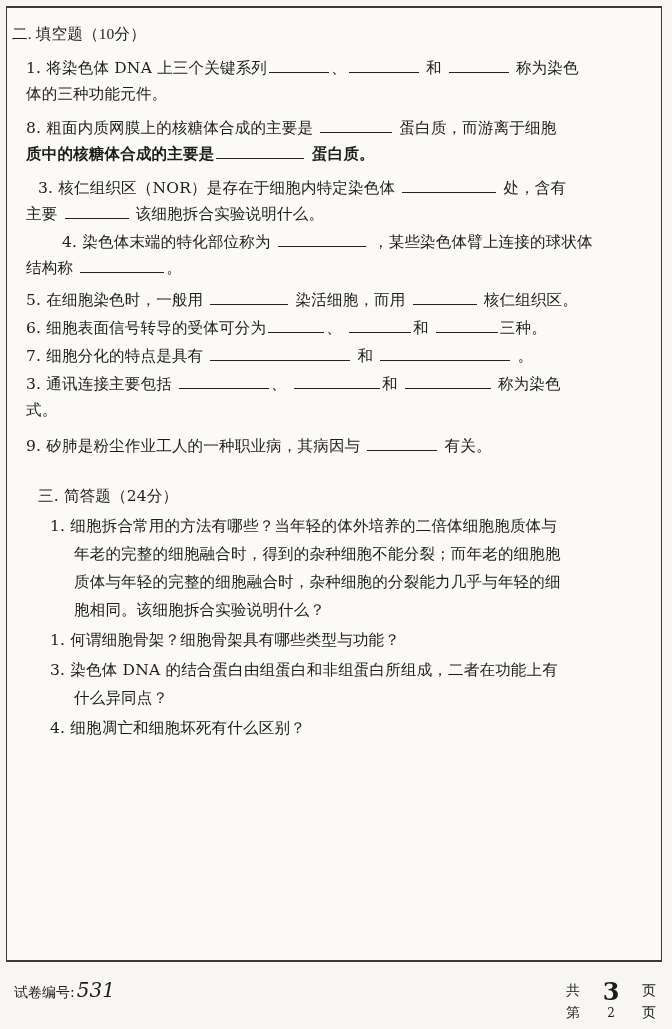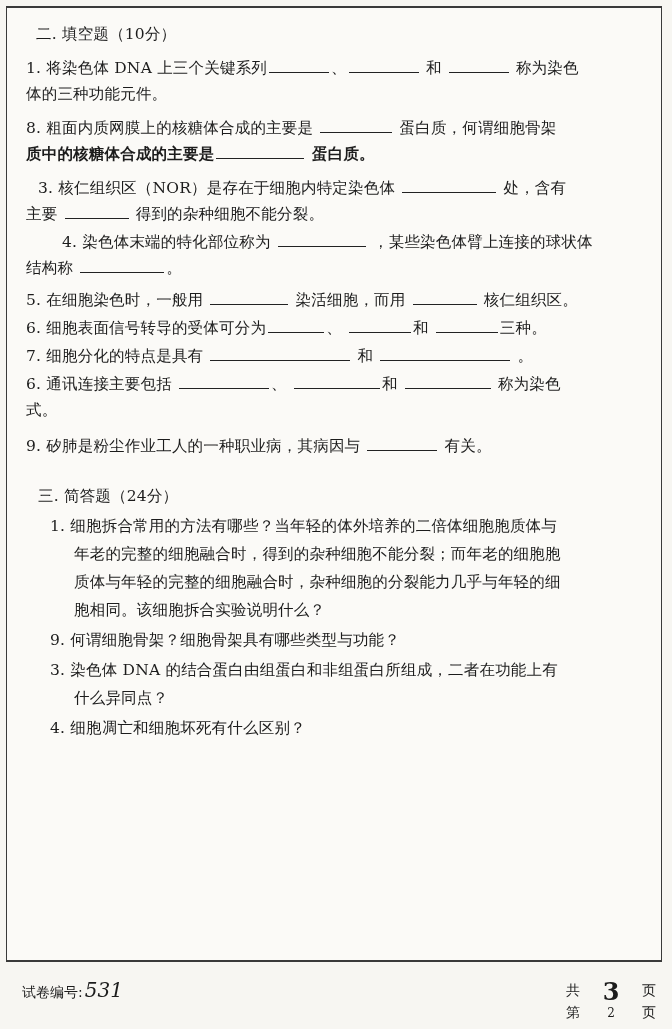--- a/index.html
+++ b/index.html
@@ -36,21 +36,21 @@
     }
     .blank {
       display: inline-block;
       border-bottom: 1.5px solid #222;
       height: 14px;
       vertical-align: baseline;
       margin: 0 2px;
     }
     .footer-code {
       position: absolute;
-      left: 22px;
+      left: 14px;
       top: 978px;
       font-size: 14px;
       font-family: "DejaVu Sans", sans-serif;
     }
     .footer-code .num {
       font-size: 20px;
       font-family: "DejaVu Serif", serif;
       font-style: italic;
       margin-left: 2px;
     }
@@ -73,39 +73,39 @@
     }
     .pages .small {
       font-size: 12px;
     }
   </style>
 </head>
 <body>
 
 <div class="frame"></div>
 
-<div class="line" style="left:36px;top:24px;">二. 填空题（10分）</div>
+<div class="line" style="left:12px;top:24px;font-family:Liberation Serif, serif;">二. 填空题（10分）</div>
 
 <div class="line" style="left:26px;top:58px;">
   <span>1. 将染色体 DNA 上三个关键系列</span><span class="blank" style="width:60px"></span><span>、</span><span class="blank" style="width:70px"></span> <span>和</span> <span class="blank" style="width:60px"></span> <span>称为染色</span>
 </div>
 <div class="line" style="left:26px;top:84px;">体的三种功能元件。</div>
 
 <div class="line" style="left:26px;top:118px;">
-  <span>8. 粗面内质网膜上的核糖体合成的主要是</span> <span class="blank" style="width:72px"></span> <span>蛋白质，何谓细胞骨架</span>
+  <span>8. 粗面内质网膜上的核糖体合成的主要是</span> <span class="blank" style="width:72px"></span> <span>蛋白质，而游离于细胞</span>
 </div>
 <div class="line" style="left:26px;top:144px;font-weight:bold;">
   <span>质中的核糖体合成的主要是</span><span class="blank" style="width:88px"></span> <span>蛋白质。</span>
 </div>
 
 <div class="line" style="left:38px;top:178px;">
   <span>3. 核仁组织区（NOR）是存在于细胞内特定染色体</span> <span class="blank" style="width:94px"></span> <span>处，含有</span>
 </div>
 <div class="line" style="left:26px;top:204px;">
-  <span>主要</span> <span class="blank" style="width:64px"></span> <span>得到的杂种细胞不能分裂。</span>
+  <span>主要</span> <span class="blank" style="width:64px"></span> <span>该细胞拆合实验说明什么。</span>
 </div>
 
 <div class="line" style="left:26px;top:232px;margin-left:36px;">
   <span>4. 染色体末端的特化部位称为</span> <span class="blank" style="width:88px"></span> <span>，某些染色体臂上连接的球状体</span>
 </div>
 <div class="line" style="left:26px;top:258px;">
   <span>结构称</span> <span class="blank" style="width:84px"></span><span>。</span>
 </div>
 
 <div class="line" style="left:26px;top:290px;">
@@ -114,36 +114,36 @@
 
 <div class="line" style="left:26px;top:318px;">
   <span>6. 细胞表面信号转导的受体可分为</span><span class="blank" style="width:56px"></span><span>、</span> <span class="blank" style="width:62px"></span><span>和</span> <span class="blank" style="width:62px"></span><span>三种。</span>
 </div>
 
 <div class="line" style="left:26px;top:346px;">
   <span>7. 细胞分化的特点是具有</span> <span class="blank" style="width:140px"></span> <span>和</span> <span class="blank" style="width:130px"></span> <span>。</span>
 </div>
 
 <div class="line" style="left:26px;top:374px;">
-  <span>6. 通讯连接主要包括</span> <span class="blank" style="width:90px"></span><span>、</span> <span class="blank" style="width:86px"></span><span>和</span> <span class="blank" style="width:86px"></span> <span>称为染色</span>
+  <span>3. 通讯连接主要包括</span> <span class="blank" style="width:90px"></span><span>、</span> <span class="blank" style="width:86px"></span><span>和</span> <span class="blank" style="width:86px"></span> <span>称为染色</span>
 </div>
 <div class="line" style="left:26px;top:400px;">式。</div>
 
 <div class="line" style="left:26px;top:436px;">
   <span>9. 矽肺是粉尘作业工人的一种职业病，其病因与</span> <span class="blank" style="width:70px"></span> <span>有关。</span>
 </div>
 
 <div class="line" style="left:38px;top:486px;">三. 简答题（24分）</div>
 
 <div class="line" style="left:50px;top:516px;">1. 细胞拆合常用的方法有哪些？当年轻的体外培养的二倍体细胞胞质体与</div>
 <div class="line" style="left:74px;top:544px;">年老的完整的细胞融合时，得到的杂种细胞不能分裂；而年老的细胞胞</div>
 <div class="line" style="left:74px;top:572px;">质体与年轻的完整的细胞融合时，杂种细胞的分裂能力几乎与年轻的细</div>
 <div class="line" style="left:74px;top:600px;">胞相同。该细胞拆合实验说明什么？</div>
 
-<div class="line" style="left:50px;top:630px;">9. 何谓细胞骨架？细胞骨架具有哪些类型与功能？</div>
+<div class="line" style="left:50px;top:630px;">1. 何谓细胞骨架？细胞骨架具有哪些类型与功能？</div>
 
 <div class="line" style="left:50px;top:660px;">3. 染色体 DNA 的结合蛋白由组蛋白和非组蛋白所组成，二者在功能上有</div>
 <div class="line" style="left:74px;top:688px;">什么异同点？</div>
 
 <div class="line" style="left:50px;top:718px;">4. 细胞凋亡和细胞坏死有什么区别？</div>
 
 <div class="footer-code">
   <span>试卷编号:</span><span class="num">531</span>
 </div>
 

